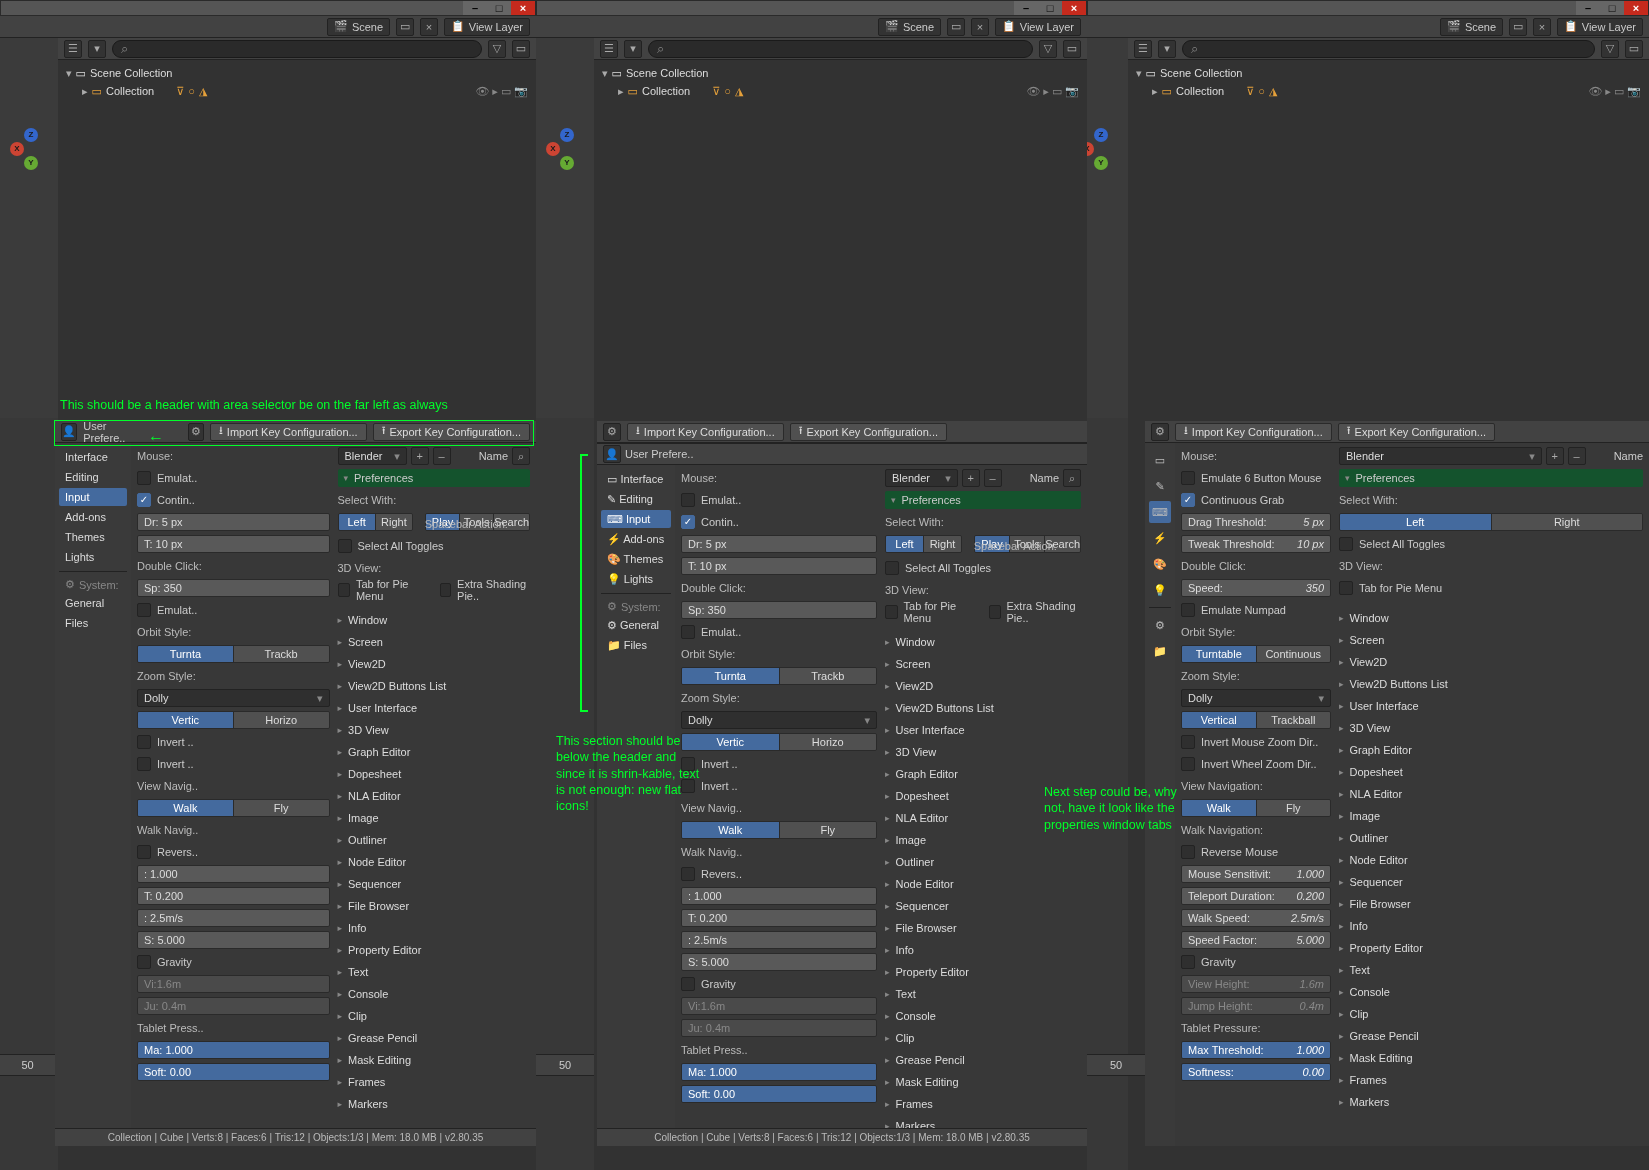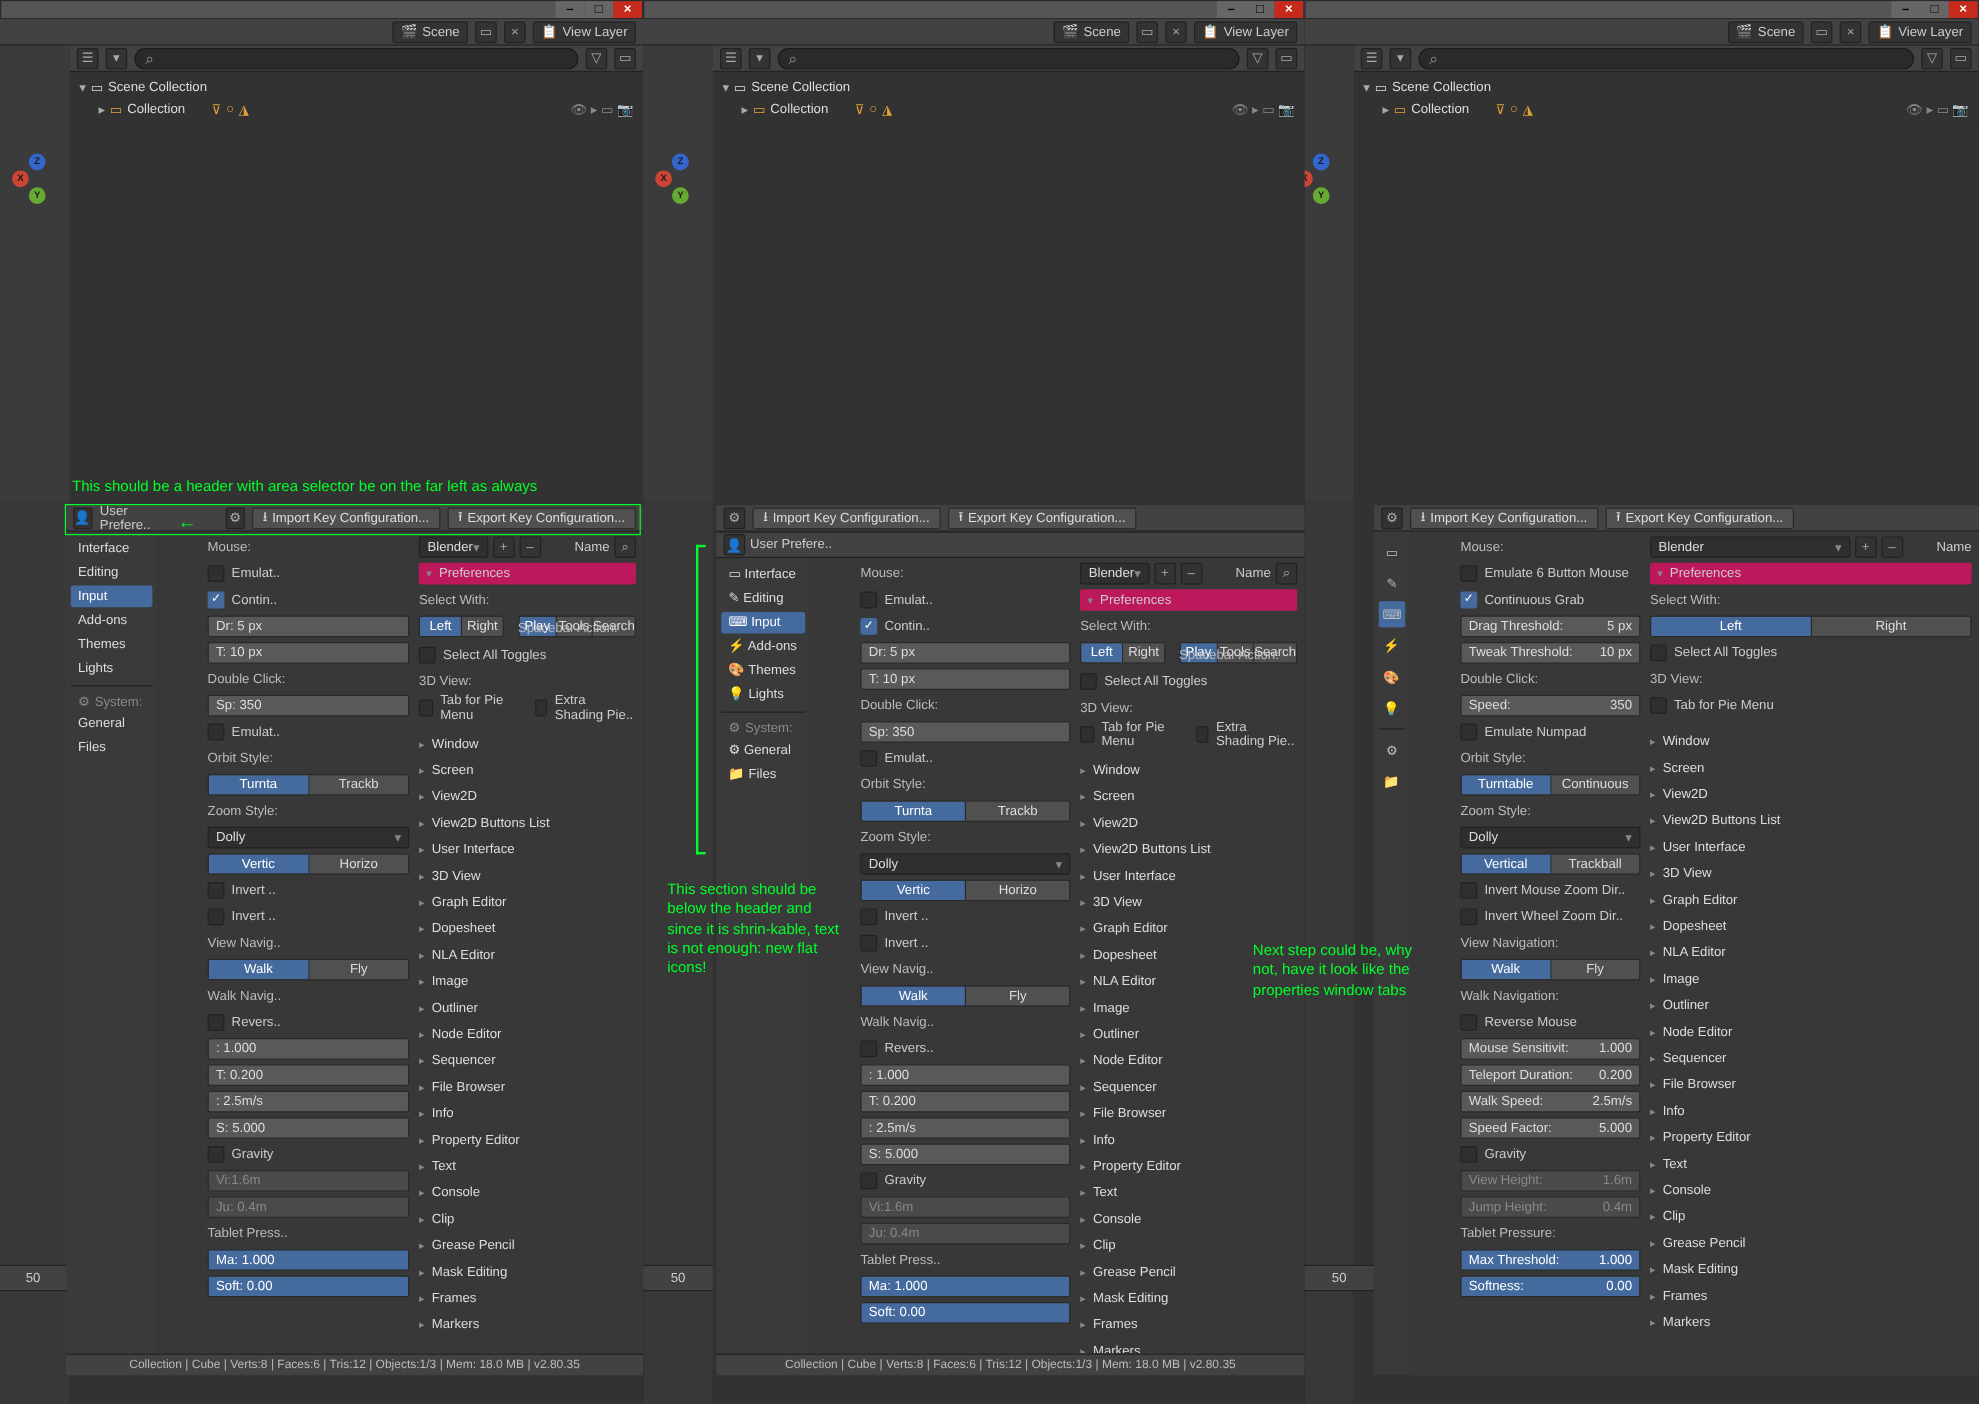--- a/index.html
+++ b/index.html
@@ -27,47 +27,47 @@
   .outliner{flex:1;display:flex;flex-direction:column;background:#323232;}
   .out-hdr{height:22px;background:#424242;display:flex;align-items:center;padding:0 6px;gap:6px;border-bottom:1px solid #222;}
   .search{flex:1;height:18px;background:#2a2a2a;border:1px solid #1a1a1a;border-radius:9px;display:flex;align-items:center;padding:0 8px;}
   .search::before{content:"⌕";color:#888;font-size:13px;margin-right:4px;}
   .out-tree{padding:4px 8px;background:#323232;}
   .tree-row{display:flex;align-items:center;gap:4px;height:18px;color:#ddd;}
   .tree-row .icns{margin-left:auto;display:flex;gap:3px;color:#888;}
   .prefarea{position:absolute;display:flex;flex-direction:column;background:#383838;}
   .pref-hdr{height:22px;background:#424242;display:flex;align-items:center;gap:6px;padding:0 6px;border-bottom:1px solid #222;}
   .pbtn{height:18px;background:#505050;border:1px solid #2a2a2a;border-radius:2px;padding:0 8px;display:flex;align-items:center;gap:4px;color:#ddd;white-space:nowrap;}
-  .pbody{flex:1;display:flex;overflow:hidden;gap:36px;}
+  .pbody{flex:1;display:flex;overflow:hidden;}
   .sidenav{background:#3a3a3a;display:flex;flex-direction:column;padding:4px;}
   .sidenav .cat{height:18px;line-height:18px;padding:0 6px;border-radius:2px;margin:1px 0;color:#ddd;cursor:pointer;white-space:nowrap;overflow:hidden;text-overflow:ellipsis;}
   .sidenav .cat.active{background:#446A9E;color:#fff;}
   .sidenav .catico{height:22px;display:flex;align-items:center;justify-content:center;margin:2px 0;color:#bbb;}
   .sidenav .sep{height:1px;background:#222;margin:4px 0;}
   .sidenav .heading{color:#888;font-size:10px;padding:2px 6px;display:flex;align-items:center;gap:4px;}
   .prefscroll{flex:1;display:grid;grid-template-columns:1fr 1fr;gap:0 8px;padding:4px 6px;overflow:hidden;background:#383838;}
   .col{display:flex;flex-direction:column;gap:4px;}
   .lab{color:#bbb;height:18px;line-height:18px;}
   .chk{height:18px;display:flex;align-items:center;gap:6px;}
   .chk .box{width:14px;height:14px;background:#2f2f2f;border:1px solid #222;border-radius:2px;}
   .chk.on .box{background:#446A9E;border-color:#446A9E;}
   .chk.on .box::after{content:"✓";color:#fff;display:block;font-size:10px;text-align:center;line-height:12px;}
   .numfield{height:18px;background:#595959;border:1px solid #2a2a2a;border-radius:2px;display:flex;align-items:center;padding:0 6px;color:#ddd;}
-  .numfield .v{margin-left:auto;}
+  .numfield .v{margin-left:auto;font-style:italic;}
   .numfield.sel{background:#446A9E;color:#fff;}
   .numfield.dim{color:#888;background:#4a4a4a;}
   .seg{display:flex;height:18px;border-radius:2px;overflow:hidden;border:1px solid #2a2a2a;}
   .seg span{flex:1;background:#505050;text-align:center;line-height:16px;color:#ddd;border-right:1px solid #2a2a2a;}
   .seg span:last-child{border-right:none;}
   .seg span.on{background:#446A9E;color:#fff;}
   .drop{height:18px;background:#2f2f2f;border:1px solid #222;border-radius:2px;display:flex;align-items:center;padding:0 6px;color:#ddd;}
   .drop::after{content:"▾";margin-left:auto;color:#888;}
   .tree-cat{height:18px;display:flex;align-items:center;gap:6px;color:#ddd;cursor:pointer;}
   .tree-cat::before{content:"▸";color:#888;font-size:9px;}
-  .panel-hdr{height:18px;background:#be185d;display:flex;align-items:center;padding:0 6px;gap:6px;border-radius:2px;}
+  .panel-hdr{height:18px;background:#14532d;display:flex;align-items:center;padding:0 6px;gap:6px;border-radius:2px;}
   .panel-hdr::before{content:"▾";color:#888;font-size:9px;}
   .statusbar{height:18px;background:#424242;color:#bbb;font-size:10px;display:flex;align-items:center;justify-content:center;border-top:1px solid #222;}
   .anno{position:absolute;color:#00ff2a;font-family:sans-serif;font-size:12.5px;line-height:1.3;pointer-events:none;z-index:50;}
   .greenbox{position:absolute;border:1px solid #00ff2a;pointer-events:none;z-index:49;}
   .subhdr{height:22px;background:#424242;display:flex;align-items:center;padding:0 6px;gap:4px;border-bottom:1px solid #222;border-top:1px solid #222;}
   .chev{color:#aaa;}
   .hspace{flex:1;}
   .greenarrow{position:absolute;color:#00ff2a;font-size:16px;z-index:50;}
   .greenbracket{position:absolute;border-left:2px solid #00ff2a;border-top:2px solid #00ff2a;border-bottom:2px solid #00ff2a;width:8px;z-index:50;}
 </style>

